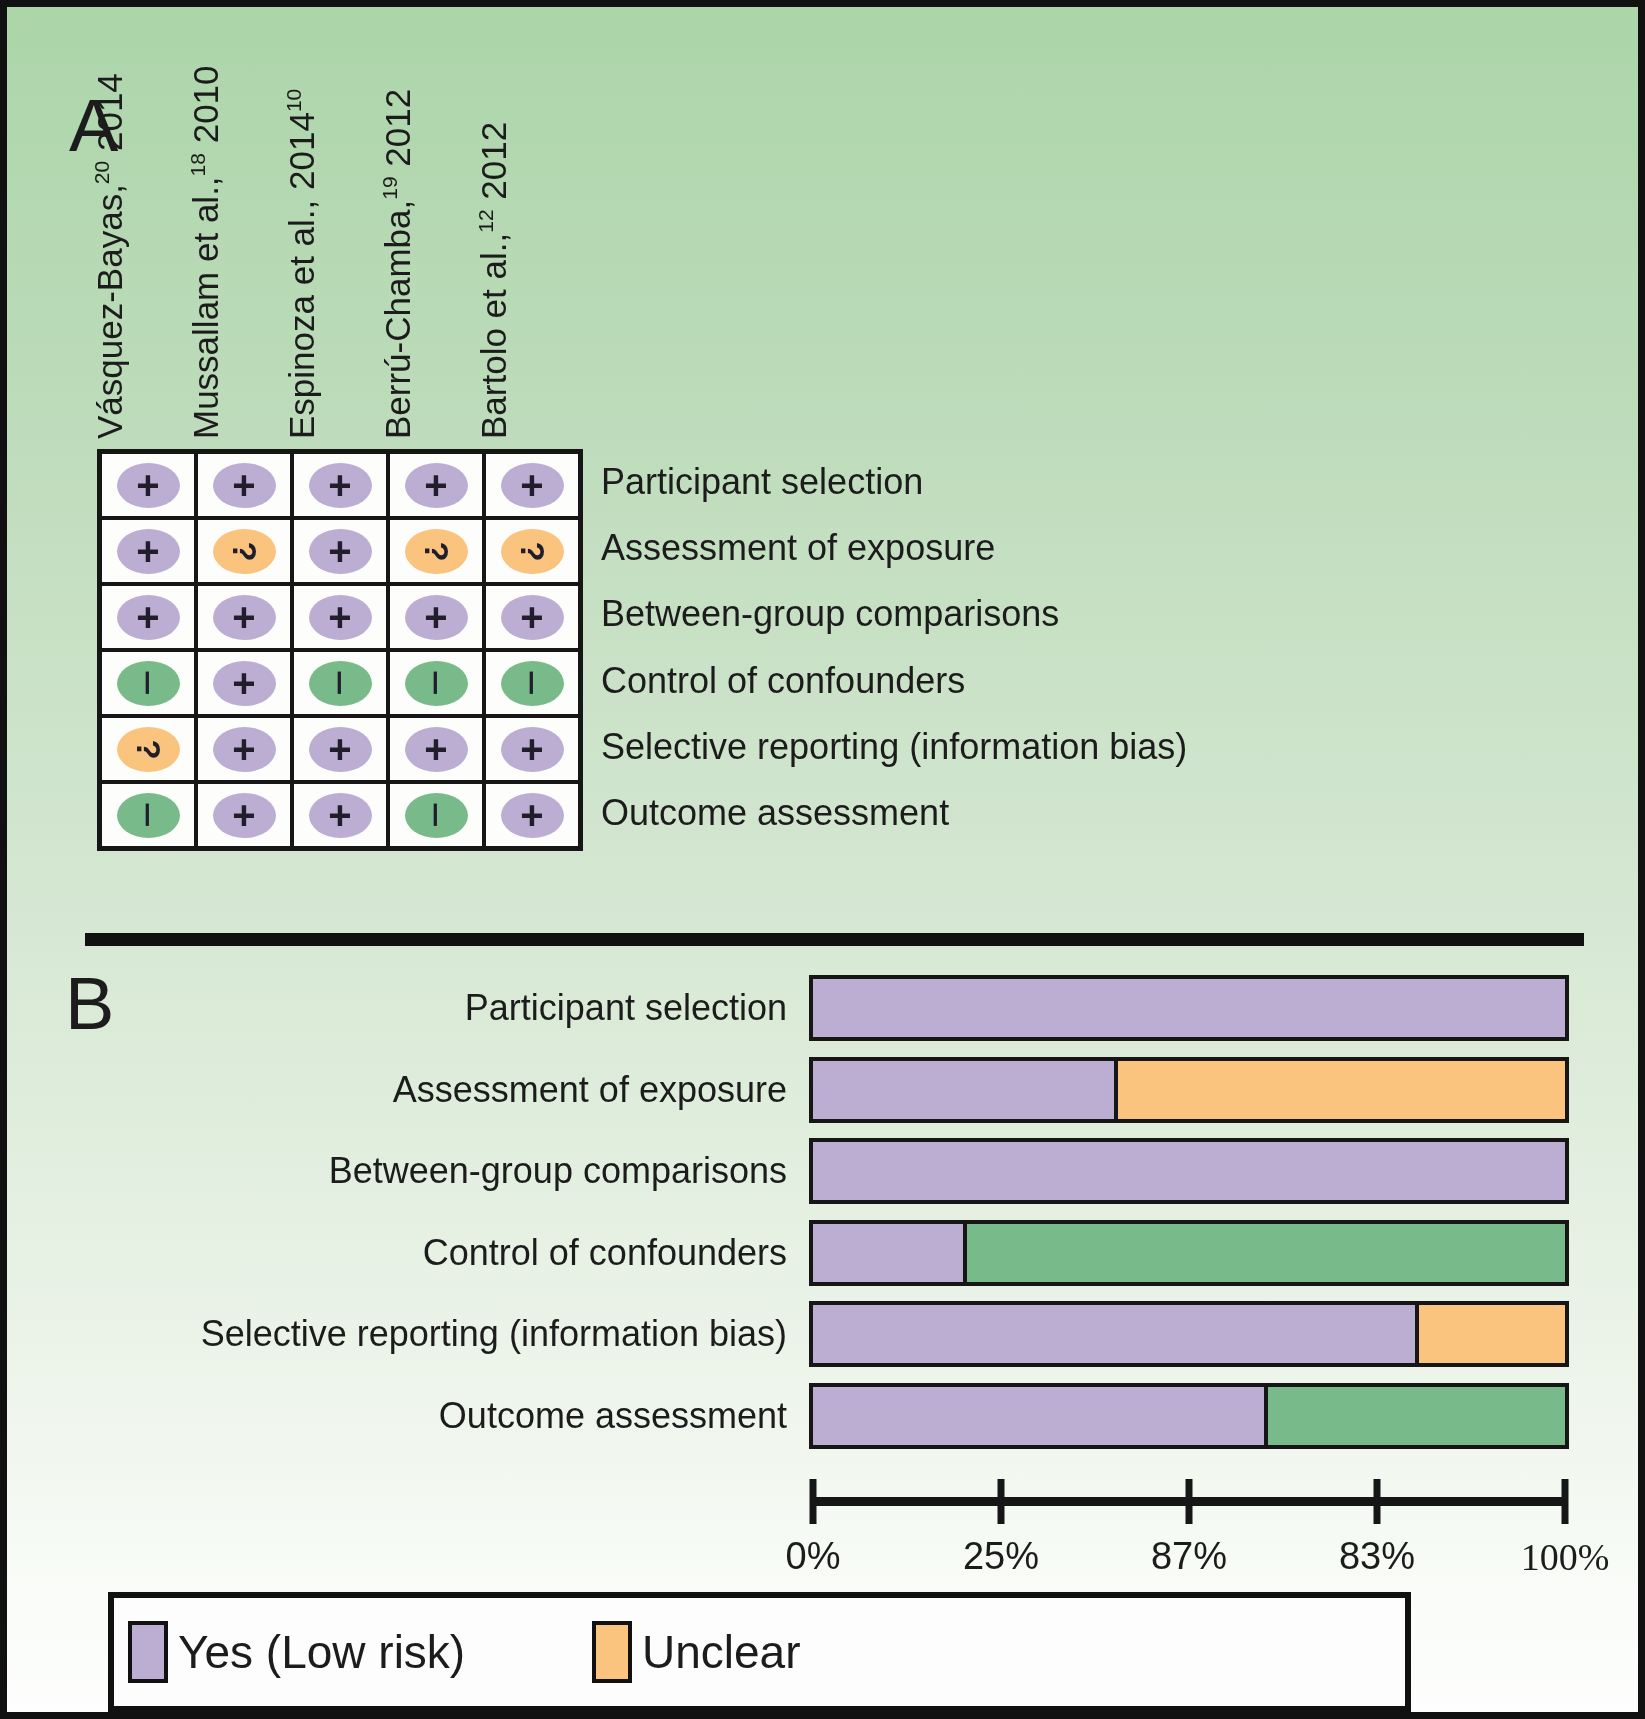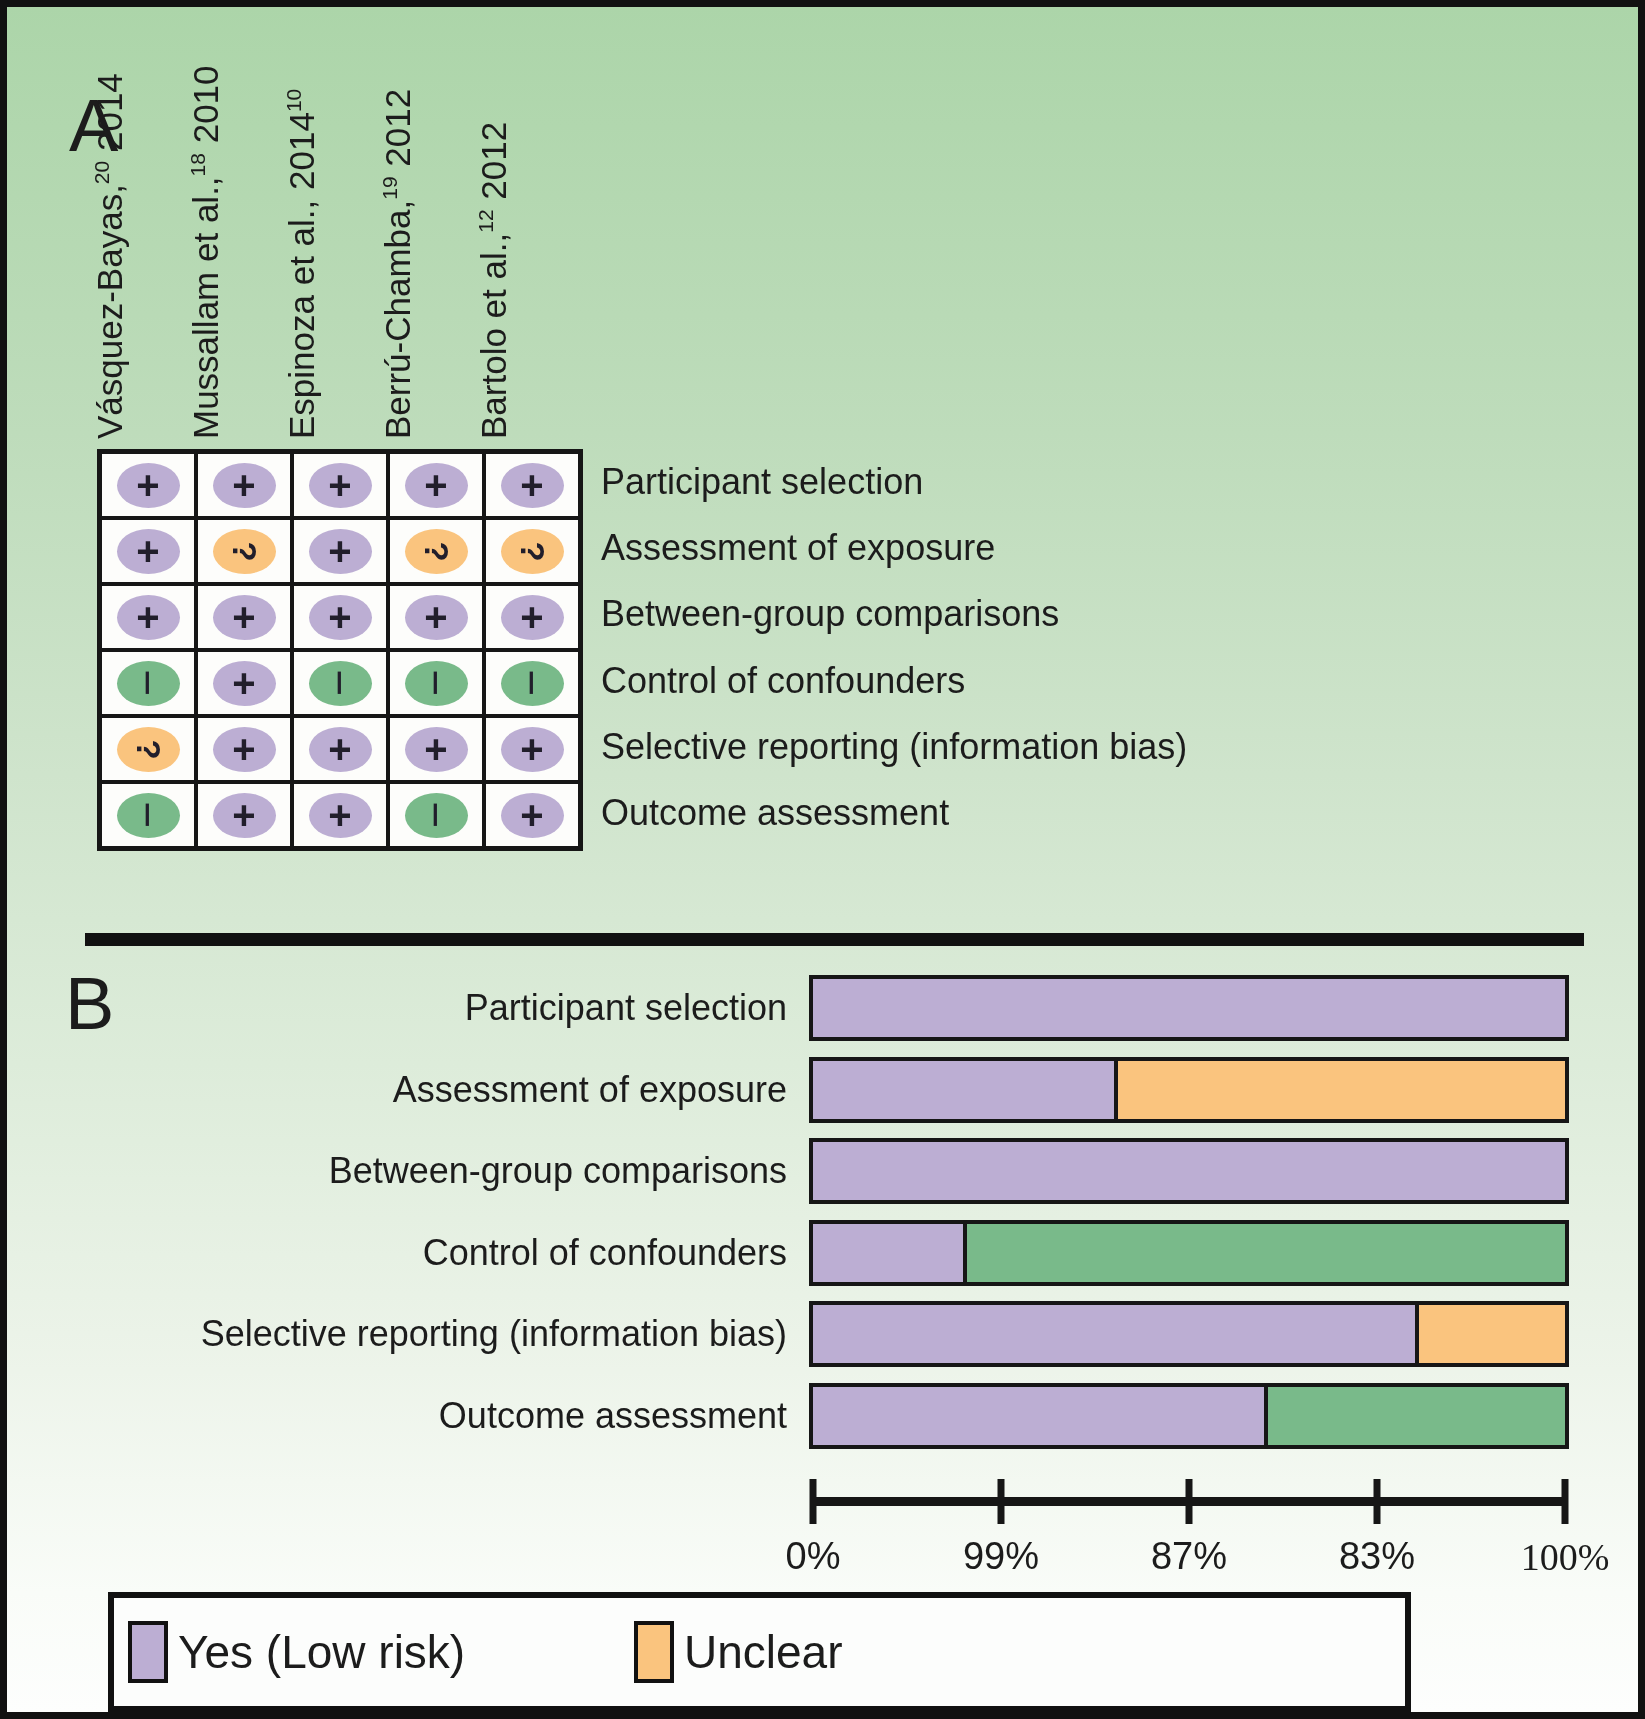--- a/index.html
+++ b/index.html
@@ -212,34 +212,34 @@
         </div>
       </div>
     </div>
   <div class="divider"></div>
   <div class="panel-label" id="labelB">B</div>
   <div class="axis" id="axis">
     <div class="axis-line"></div>
   <div class="tick" style="left: 0%;"></div>
       <div class="tick-label" style="left: 0%;">0%</div>
       <div class="tick" style="left: 25%;"></div>
-      <div class="tick-label" style="left: 25%;">99%</div>
+      <div class="tick-label" style="left: 25%;">25%</div>
       <div class="tick" style="left: 50%;"></div>
       <div class="tick-label" style="left: 50%;">87%</div>
       <div class="tick" style="left: 75%;"></div>
       <div class="tick-label" style="left: 75%;">83%</div>
       <div class="tick" style="left: 100%;"></div>
       <div class="tick-label" style="left: 100%; font-family: Liberation Serif, serif;">100%</div>
     </div>
   <div class="legend" id="legend">
       <div class="legend-item" style="left: 14px;">
         <div class="swatch" style="background: rgb(188, 174, 211);"></div>
         <div class="legend-label">Yes (Low risk)</div>
       </div>
-      <div class="legend-item" style="left: 520px;">
+      <div class="legend-item" style="left: 478px;">
         <div class="swatch" style="background: rgb(250, 196, 126);"></div>
         <div class="legend-label">Unclear</div>
       </div>
     </div>
 <div class="col-header" style="left: 122px;"><span>Vásquez-Bayas,</span><sup>20</sup><span> 2014</span></div>
     <div class="col-header" style="left: 218px;"><span>Mussallam et al.,</span><sup>18</sup><span> 2010</span></div>
     <div class="col-header" style="left: 314px;"><span>Espinoza et al., 2014</span><sup>10</sup><span></span></div>
     <div class="col-header" style="left: 410px;"><span>Berrú-Chamba,</span><sup>19</sup><span> 2012</span></div>
     <div class="col-header" style="left: 506px;"><span>Bartolo et al.,</span><sup>12</sup><span> 2012</span></div>
     <div class="domain-label" style="top: 475px;">Participant selection</div>

